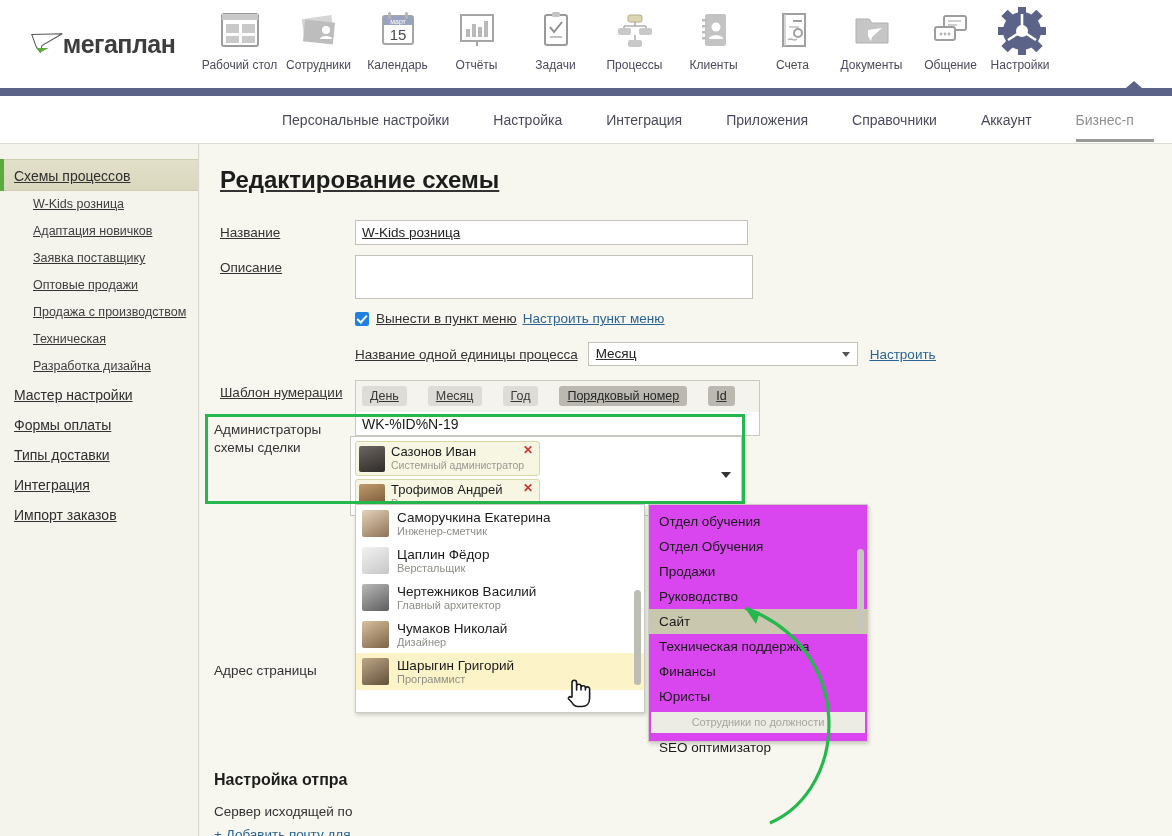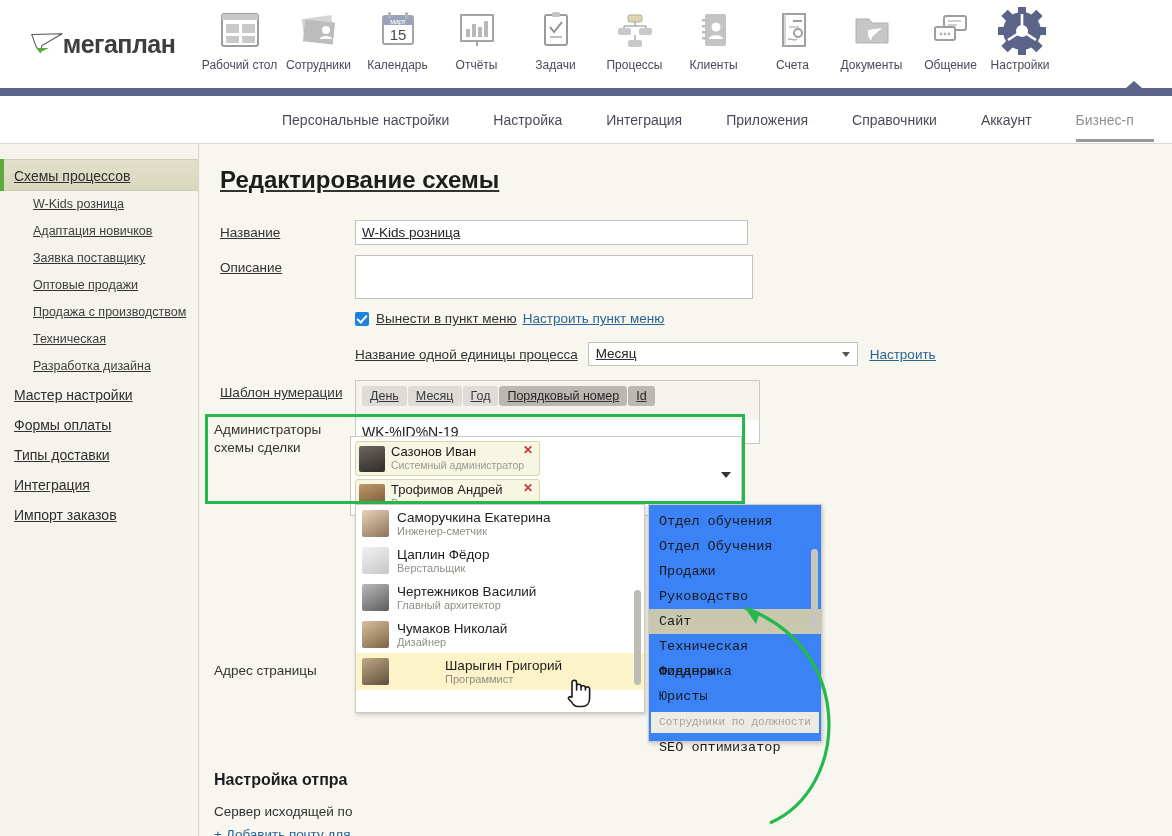--- a/index.html
+++ b/index.html
@@ -129,21 +129,21 @@
   }
   .selbox .caret {
     position:absolute; right:7px; top:9px; width:0;height:0;
     border-left:4px solid transparent;border-right:4px solid transparent;border-top:5px solid #555;
   }
 
   
   .numwrap { margin-left:0; }
   .numbtns {
     width:405px; background:#f4f3ee; border:1px solid #c9c9c1; border-bottom:none;
-    padding:5px 6px 14px 6px; display:flex; gap:1px; align-items:center;
+    padding:5px 6px 6px 6px; display:flex; gap:21px; align-items:center;
   }
   .numbtn {
     font-size:12.5px; background:#dedcd6; border-radius:3px; padding:3px 8px; color:#3a3a3a;
     cursor:pointer;
   }
   .numbtn.strong { background:#bab8b1; color:#262626; }
   .numinput {
     width:405px; height:24px; border:1px solid #c9c9c1; border-top:none; background:#fff;
     font-family:"Liberation Sans",sans-serif; font-size:14px; padding:1px 6px; outline:none; color:#1a1a1a;
   }
@@ -174,33 +174,33 @@
     position:absolute; right:6px; top:1px; color:#cc3333; font-size:12px; font-weight:bold; cursor:pointer;
   }
 
   
   .emp-dd {
     position:absolute; left:355px; top:504px; width:290px; height:209px;
     background:#fff; border:1px solid #cbcbc3; box-shadow:1px 2px 4px rgba(0,0,0,.18);
     z-index:40; overflow:hidden;
   }
   .emp-item { height:37px; display:flex; align-items:center; padding-left:6px; cursor:pointer; }
-  .emp-item.hl { background:#fcf3c8;gap:48px; }
+  .emp-item.hl { background:#fcf3c8; }
   .emp-item .av { width:27px;height:27px;margin-right:8px;border-radius:2px; flex:none;}
   .emp-item .nm { font-size:13.5px; color:#1a1a1a; line-height:15px;}
   .emp-item .ps { font-size:11px; color:#8f8f88; line-height:13px;}
   .emp-scroll {
     position:absolute; right:3px; top:85px; width:7px; height:95px; background:#bdbdb5; border-radius:4px;
   }
 
   
   .dep-dd {
-    position:absolute; left:648px; top:504px; width:174px; height:238px;
-    background:#3b82f6; border:1px solid #cbcbc3; box-shadow:1px 2px 4px rgba(0,0,0,.18);
-    z-index:41; padding-top:4px;font-family:Liberation Mono, monospace;
+    position:absolute; left:648px; top:504px; width:220px; height:238px;
+    background:#d946ef; border:1px solid #cbcbc3; box-shadow:1px 2px 4px rgba(0,0,0,.18);
+    z-index:41; padding-top:4px;
   }
   .dep-item { height:25px; line-height:25px; padding-left:10px; font-size:13.5px; color:#1a1a1a; cursor:pointer;}
   .dep-item.sel { background:linear-gradient(to bottom,#c9c6ae,#cbc8b0); }
   .dep-group {
     height:21px; line-height:21px; text-align:center; font-size:11px; color:#a6a69c;
     background:#ecebe4; margin:3px 2px 2px 2px;
   }
   .dep-scroll {
     position:absolute; right:3px; top:44px; width:7px; height:80px; background:#c6c6be; border-radius:4px;
   }

